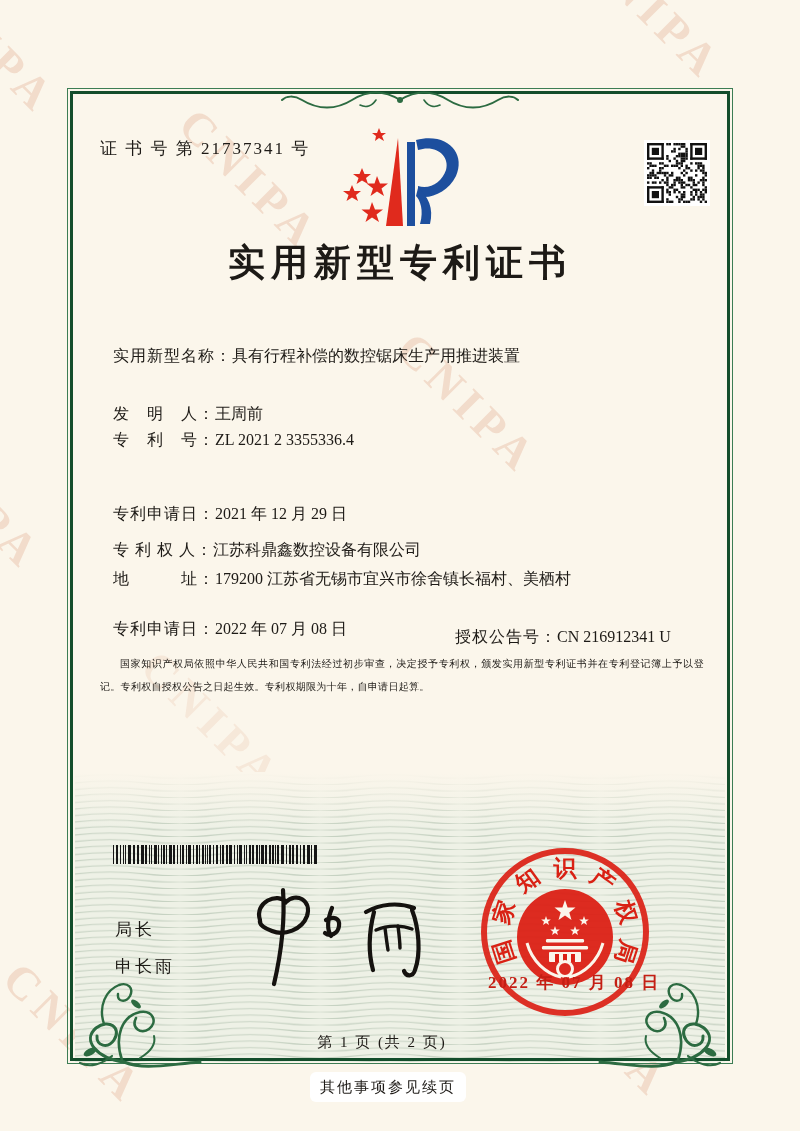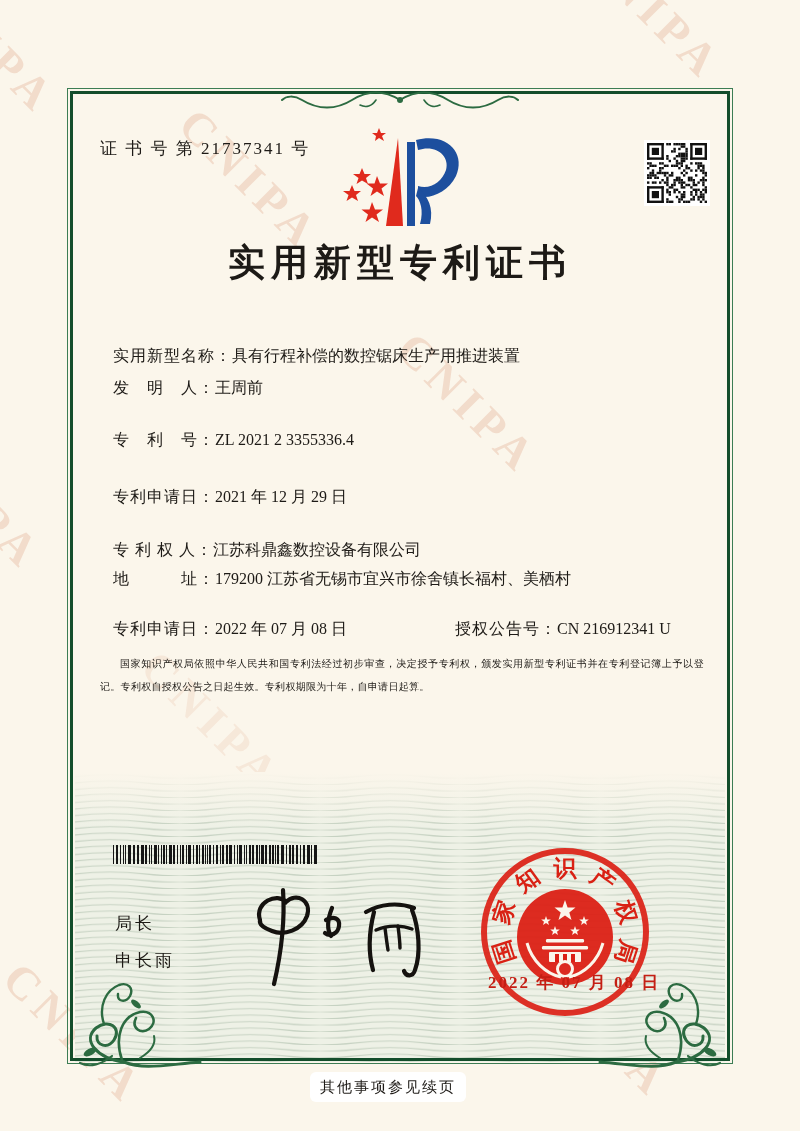--- a/index.html
+++ b/index.html
@@ -17,30 +17,30 @@
       border:1px solid #3c7d54;z-index:3;}
   .frame-inner{position:absolute;left:2px;top:2px;right:2px;bottom:2px;border:3px solid #134d2b;}
   .ornament{position:absolute;z-index:4;}
   
   .cert-no{position:absolute;left:100px;top:137px;z-index:6;font-size:17px;letter-spacing:2px;}
   .title{position:absolute;left:0;top:238px;width:800px;text-align:center;z-index:6;
       font-size:37px;font-weight:700;letter-spacing:6px;}
   .fields{position:absolute;left:113px;top:0;right:60px;z-index:6;font-size:16px;}
   .frow{position:absolute;left:0;white-space:nowrap;}
   .frow .lbl{letter-spacing:1px;}
-  .grant-no{position:absolute;left:342px;top:0;}
+  .grant-no{position:absolute;left:342px;top:8px;}
   .paras{position:absolute;left:100px;top:652px;width:604px;z-index:6;
       font-size:10px;line-height:23.4px;letter-spacing:0.3px;text-align:justify;}
   .paras p{margin:0;text-indent:2em;}
   
   #barcode{position:absolute;left:113px;top:845px;z-index:7;}
   #qr{position:absolute;left:644px;top:140px;z-index:6;background:#fff;padding:3px;}
   
   .sig-titles{position:absolute;left:115px;top:912px;z-index:7;font-size:17px;letter-spacing:3px;}
-  .sig-titles div{margin-bottom:14px;}
+  .sig-titles div{margin-bottom:14px;margin-top:6px;}
   #signature{position:absolute;left:228px;top:884px;z-index:7;}
   
   .seal{position:absolute;left:481px;top:848px;width:168px;height:168px;z-index:8;}
   .seal-ring{position:absolute;left:0;top:0;right:0;bottom:0;border:6px solid rgba(219,32,21,0.92);
       border-radius:50%;}
   .seal-char{position:absolute;left:50%;top:50%;font-size:23px;font-weight:700;color:#d92114;
       font-family:"Liberation Serif","DejaVu Serif",serif;}
   .seal-emblem{position:absolute;left:50%;top:53%;transform:translate(-50%,-50%);}
   .seal-date{position:absolute;left:488px;top:971px;z-index:9;font-size:17px;font-weight:700;
       letter-spacing:2px;color:#c41f14;white-space:nowrap;}
@@ -335,27 +335,27 @@
       <rect x="52.8" y="57.599999999999994" width="2.4" height="2.4" fill="#111"></rect>
       <rect x="57.599999999999994" y="57.599999999999994" width="2.4" height="2.4" fill="#111"></rect>
     </svg>
 
   <div class="title">实用新型专利证书</div>
 
   <div class="fields">
     <div class="frow" style="top:346px">
       <span class="lbl">实用新型名称：</span><span>具有行程补偿的数控锯床生产用推进装置</span>
     </div>
-    <div class="frow" style="top:378px">
+    <div class="frow" style="top:404px">
       <span class="lbl">发　明　人：</span><span>王周前</span>
     </div>
     <div class="frow" style="top:430px">
       <span class="lbl">专　利　号：</span><span>ZL 2021 2 3355336.4</span>
     </div>
-    <div class="frow" style="top:487px">
+    <div class="frow" style="top:504px">
       <span class="lbl">专利申请日：</span><span>2021 年 12 月 29 日</span>
     </div>
     <div class="frow" style="top:540px">
       <span class="lbl">专 利 权 人：</span><span>江苏科鼎鑫数控设备有限公司</span>
     </div>
     <div class="frow" style="top:569px">
       <span class="lbl">地　　　址：</span><span>179200 江苏省无锡市宜兴市徐舍镇长福村、美栖村</span>
     </div>
     <div class="frow" style="top:619px;width:620px">
       <span class="lbl">专利申请日：</span><span>2022 年 07 月 08 日</span>
@@ -478,15 +478,16 @@
         <rect x="42" y="69" width="4" height="8"></rect>
         <rect x="50" y="69" width="4" height="8"></rect>
         <rect x="58" y="69" width="4" height="8"></rect>
       </g>
       <circle cx="52" cy="84" r="7.5" fill="none" stroke="#fbf6eb" stroke-width="3"></circle>
       <path d="M14,58 C19,76 33,89 48,92 M90,58 C85,76 71,89 56,92" fill="none" stroke="#fbf6eb" stroke-width="3"></path>
     </svg>
   </div>
   <div class="seal-date">2022 年 07 月 08 日</div>
 
+  <div class="page-info">第 1 页 (共 2 页)</div>
   <div class="cont-box">其他事项参见续页</div>
 
 </div>
 
 </body></html>

